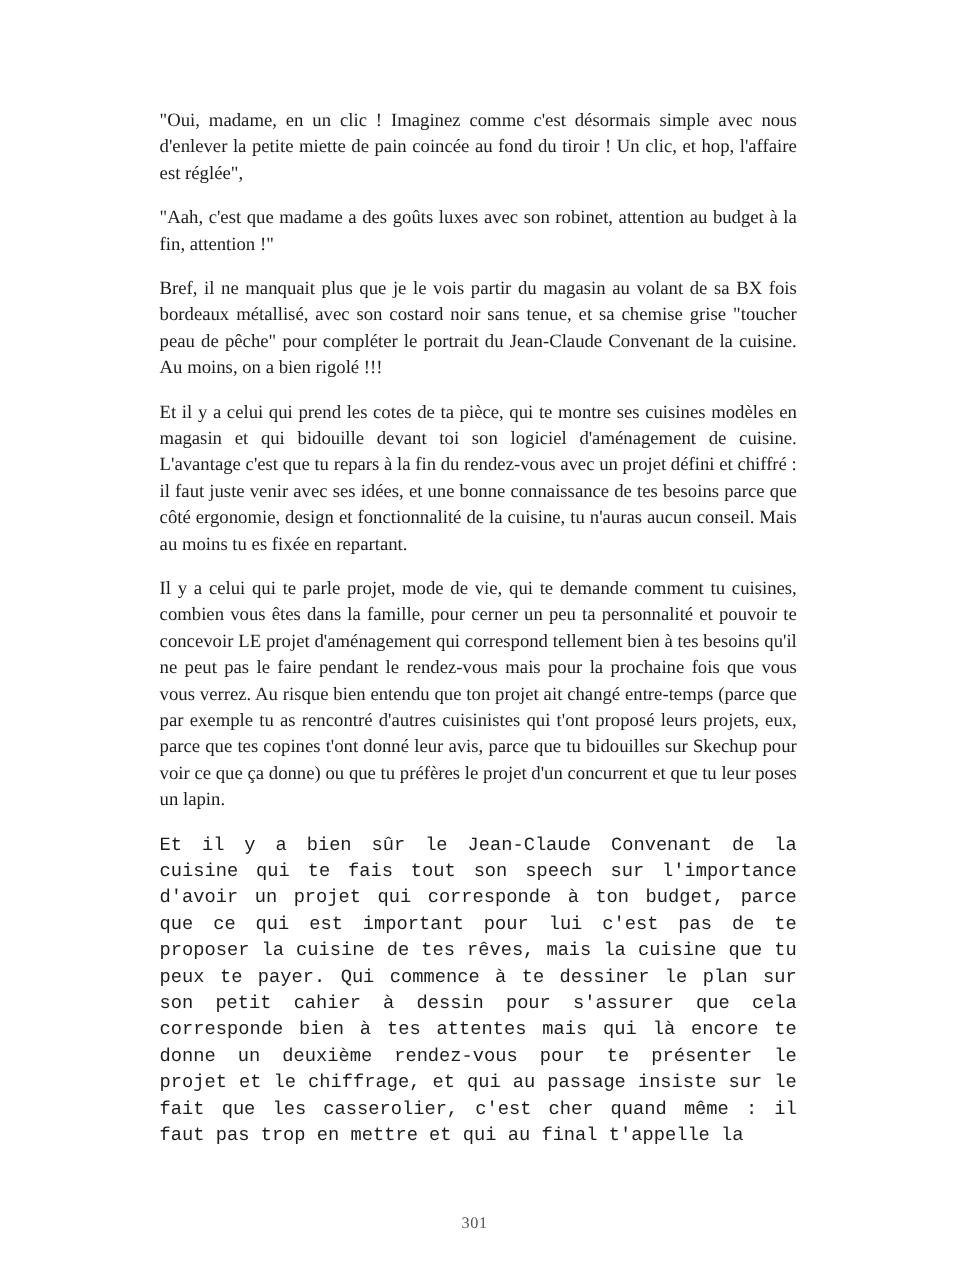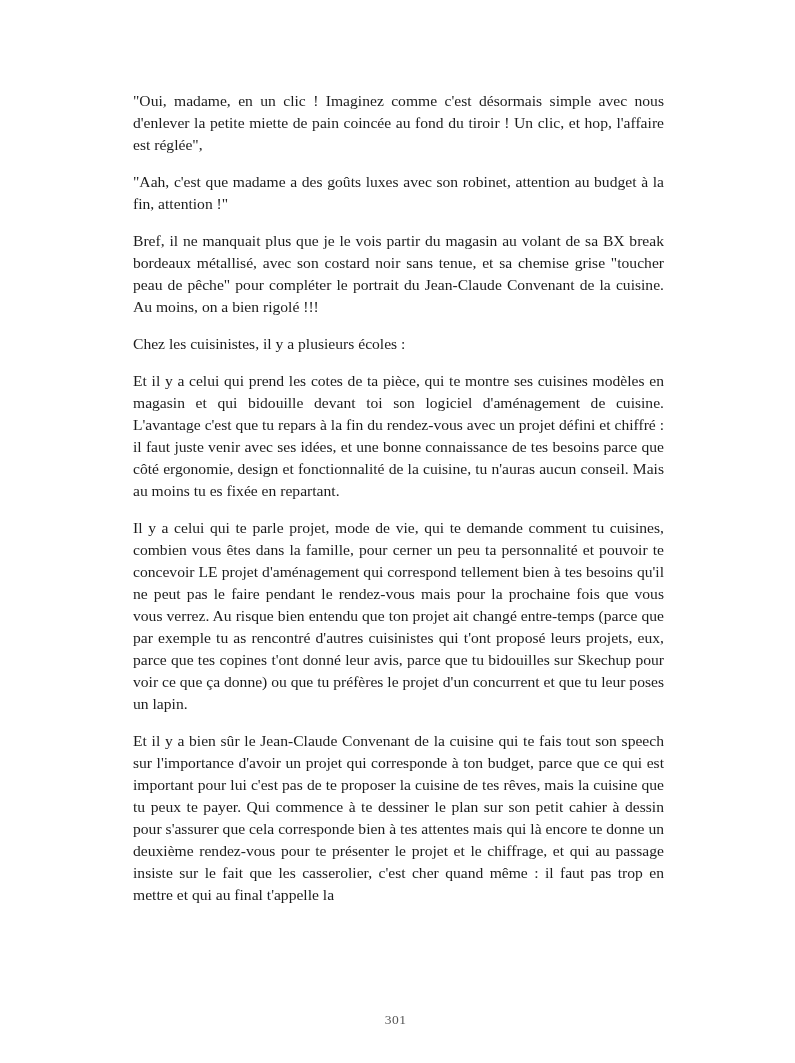--- a/index.html
+++ b/index.html
@@ -22,20 +22,21 @@
     color: var(--text-color, #1c1c1c);
     font-size: 15.6px;
     line-height: 22px;
     text-align: justify;
   }
   .para {
     margin: 0 0 15px 0;
   }
   .para:last-of-type {
     margin-bottom: 0;
+    font-family: Liberation Mono, monospace;
   }
   .page-footer {
     position: absolute;
     left: 0;
     top: 1010px;
     width: 791px;
     text-align: center;
   }
   .page-number {
     color: var(--pagenum-color, #555555);
@@ -44,22 +45,21 @@
     letter-spacing: 0.5px;
   }
 </style>
 </head>
 <body>
 
 <div class="page">
   <main class="content">
     <p class="para">"Oui, madame, en un clic ! Imaginez comme c'est désormais simple avec nous d'enlever la petite miette de pain coincée au fond du tiroir ! Un clic, et hop, l'affaire est réglée",</p>
     <p class="para">"Aah, c'est que madame a des goûts luxes avec son robinet, attention au budget à la fin, attention !"</p>
-    <p class="para">Bref, il ne manquait plus que je le vois partir du magasin au volant de sa BX break bordeaux métallisé, avec son costard noir sans tenue, et sa chemise grise "toucher peau de pêche" pour compléter le portrait du Jean-Claude Convenant de la cuisine. Au moins, on a bien rigolé !!!</p>
-    <p class="para">Chez les cuisinistes, il y a plusieurs écoles :</p>
+    <p class="para">Bref, il ne manquait plus que je le vois partir du magasin au volant de sa BX fois bordeaux métallisé, avec son costard noir sans tenue, et sa chemise grise "toucher peau de pêche" pour compléter le portrait du Jean-Claude Convenant de la cuisine. Au moins, on a bien rigolé !!!</p>
     <p class="para">Et il y a celui qui prend les cotes de ta pièce, qui te montre ses cuisines modèles en magasin et qui bidouille devant toi son logiciel d'aménagement de cuisine. L'avantage c'est que tu repars à la fin du rendez-vous avec un projet défini et chiffré : il faut juste venir avec ses idées, et une bonne connaissance de tes besoins parce que côté ergonomie, design et fonctionnalité de la cuisine, tu n'auras aucun conseil. Mais au moins tu es fixée en repartant.</p>
     <p class="para">Il y a celui qui te parle projet, mode de vie, qui te demande comment tu cuisines, combien vous êtes dans la famille, pour cerner un peu ta personnalité et pouvoir te concevoir LE projet d'aménagement qui correspond tellement bien à tes besoins qu'il ne peut pas le faire pendant le rendez-vous mais pour la prochaine fois que vous vous verrez. Au risque bien entendu que ton projet ait changé entre-temps (parce que par exemple tu as rencontré d'autres cuisinistes qui t'ont proposé leurs projets, eux,  parce que tes copines t'ont donné leur avis, parce que tu bidouilles sur Skechup pour voir ce que ça donne) ou que tu préfères le projet d'un concurrent et que tu leur poses un lapin.</p>
     <p class="para">Et il y a bien sûr le Jean-Claude Convenant de la cuisine qui te fais tout son speech sur l'importance d'avoir un projet qui corresponde à ton budget, parce que ce qui est important pour lui c'est pas de te proposer la cuisine de tes rêves, mais la cuisine que tu peux te payer. Qui commence à te dessiner le plan sur son petit cahier à dessin pour s'assurer que cela corresponde bien à tes attentes mais qui là encore te donne un deuxième rendez-vous pour te présenter le projet et le chiffrage, et qui au passage insiste sur le fait que les casserolier, c'est cher quand même : il faut pas trop en mettre et qui au final t'appelle la</p>
   </main>
   <footer class="page-footer">
     <span class="page-number">301</span>
   </footer>
 </div>
 
 </body></html>

